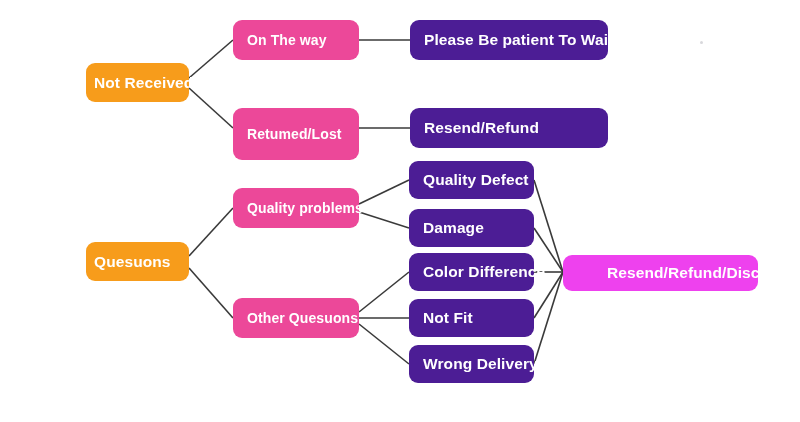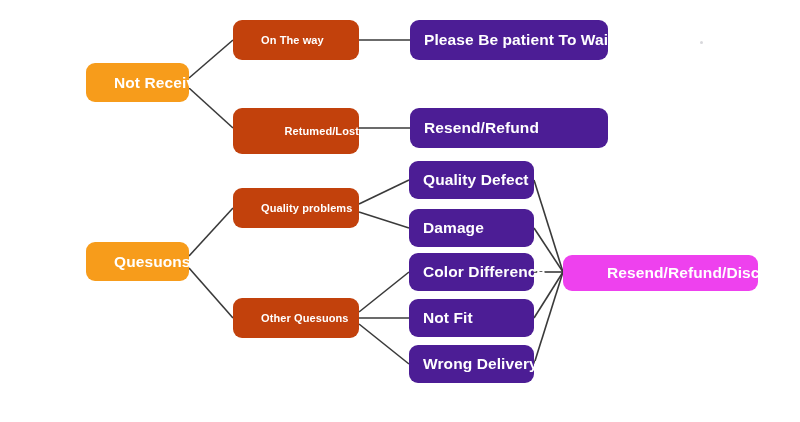--- a/index.html
+++ b/index.html
@@ -38,26 +38,26 @@
     z-index: 2;
   }
   .node-label {
     display: block;
     width: 100%;
   }
   .node.root {
     background: #f79c1b;
     font-size: 15.5px;
     justify-content: flex-start;
-    padding: 0 28px;
+    padding: 0 8px;
   }
   .node.branch {
-    background: #c2410c;
-    font-size: 11px;
-    padding-left: 28px;
+    background: #ec4899;
+    font-size: 14px;
+    padding-left: 14px;
   }
   .node.leaf {
     background: #4c1d95;
     font-size: 15.5px;
     padding-left: 14px;
   }
   .node.outcome {
     background: #ee41ee;
     font-size: 15.5px;
     padding-left: 14px;
@@ -102,21 +102,21 @@
   </div>
 
   <div class="node root" style="left:86px; top:242px; width:103px; height:39px;">
     <span class="node-label">Quesuons</span>
   </div>
 
   <div class="node branch" style="left:233px; top:20px; width:126px; height:40px;">
     <span class="node-label">On The way</span>
   </div>
 
-  <div class="node branch" style="left:233px; top:108px; width:126px; height:46px;text-align:right;">
+  <div class="node branch" style="left:233px; top:108px; width:126px; height:52px;">
     <span class="node-label">Retumed/Lost</span>
   </div>
 
   <div class="node branch" style="left:233px; top:188px; width:126px; height:40px;">
     <span class="node-label">Quality problems</span>
   </div>
 
   <div class="node branch" style="left:233px; top:298px; width:126px; height:40px;">
     <span class="node-label">Other Quesuons</span>
   </div>

